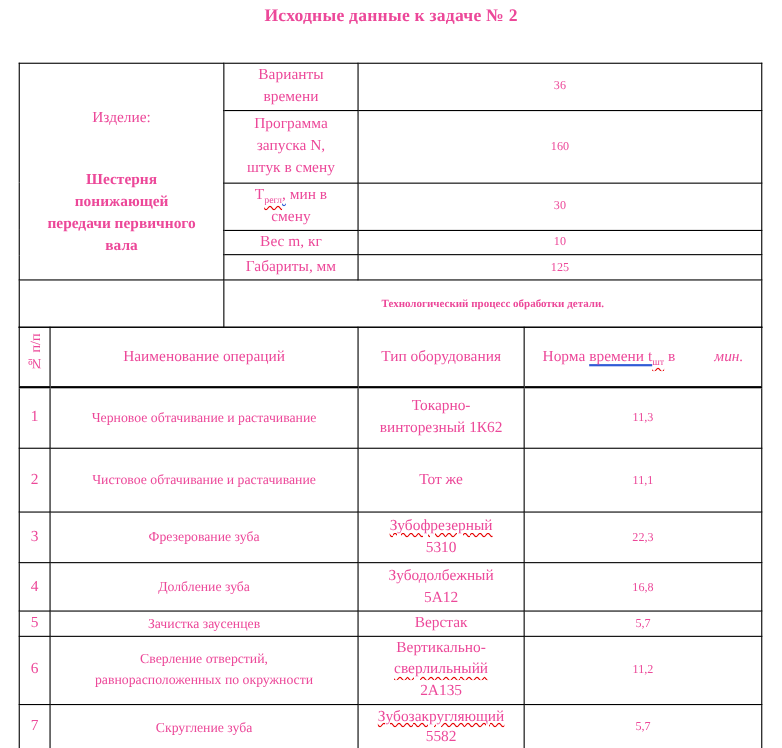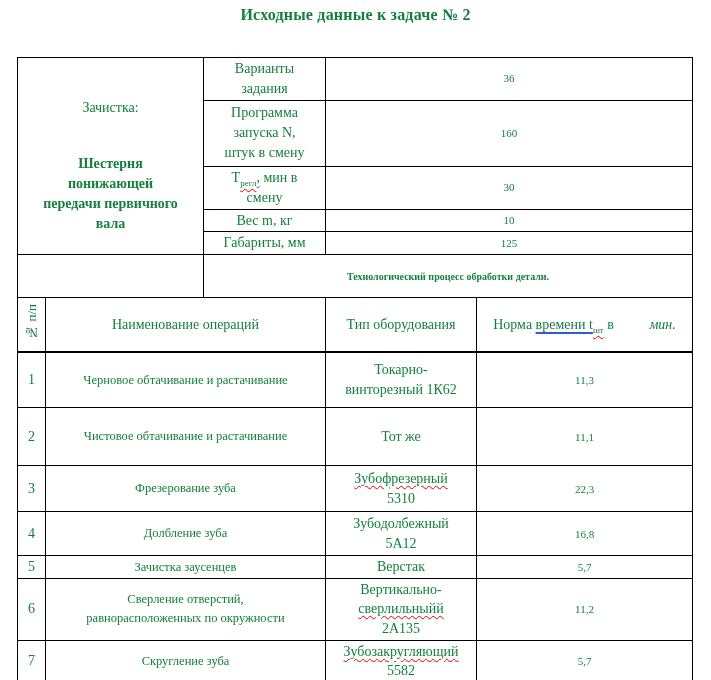--- a/index.html
+++ b/index.html
@@ -1,17 +1,17 @@
 <!DOCTYPE html>
 <html><head>
 <meta charset="utf-8">
 <style>
   html,body{margin:0;padding:0;background:#ffffff;}
   .page{position:relative;width:711px;height:680px;background:#fff;
-        font-family:"Liberation Serif","DejaVu Serif",serif;color:#15803d;overflow:hidden;}
+        font-family:"Liberation Serif","DejaVu Serif",serif;color:#ec4899;overflow:hidden;}
   .doc-title{position:absolute;top:6px;left:0;width:100%;text-align:center;
              font-size:16px;font-weight:bold;letter-spacing:.2px;}
   .tables{position:absolute;left:17px;top:57px;width:675px;}
   table{border-collapse:collapse;table-layout:fixed;width:675px;}
   td{border:1px solid #000;text-align:center;vertical-align:middle;
      padding:1px 4px;white-space:pre-line;overflow:hidden;}
   .t2{margin-top:-1px;}
   .lbl{font-size:14px;line-height:1.42;}
   .val{font-size:11px;line-height:1.2;}
   .product-cell{font-size:14px;line-height:1.42;}
@@ -45,29 +45,29 @@
 
     <table class="t1">
       <colgroup>
           <col style="width:186px">
           <col style="width:122px">
           <col style="width:367px">
         </colgroup>
       <tbody>
           <tr style="height:37px">
         <td rowspan="5" class="product-cell">
-          <span>Зачистка:</span>
+          <span>Изделие:</span>
           <span class="gap"></span>
           <span class="b">Шестерня
 понижающей
 передачи первичного
 вала</span>
         </td>
         <td class="lbl">Варианты
-задания</td>
+времени</td>
         <td class="val">36</td>
       </tr>
       <tr style="height:66px">
         <td class="lbl">Программа
 запуска N,
 штук в смену</td>
         <td class="val">160</td>
       </tr>
       <tr style="height:38px">
         <td class="lbl"><span>Т</span><sub class="sp-red">регл</sub><span class="sp-blue">,</span><span> мин в

